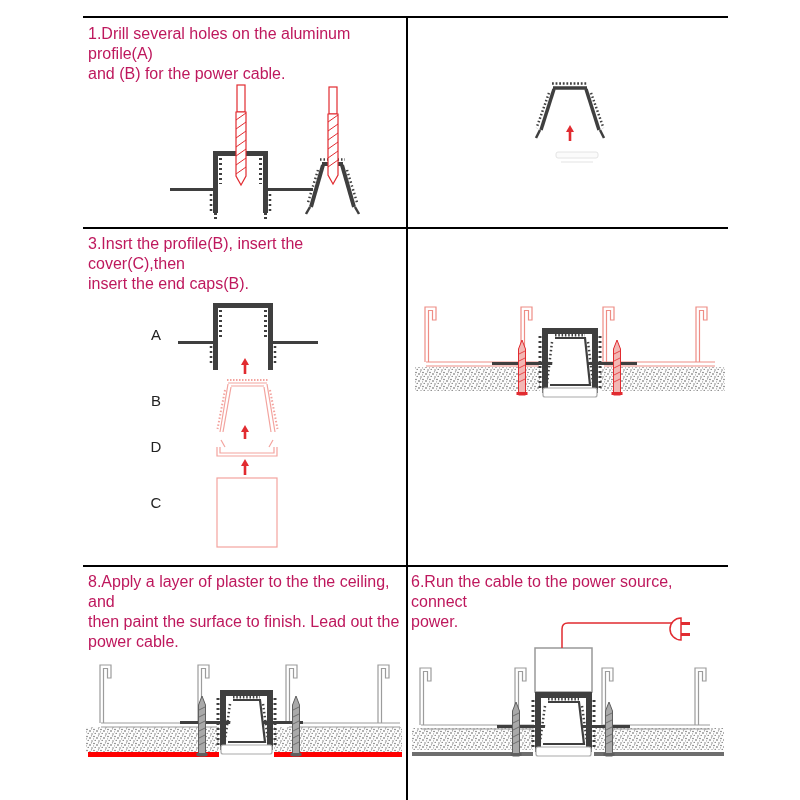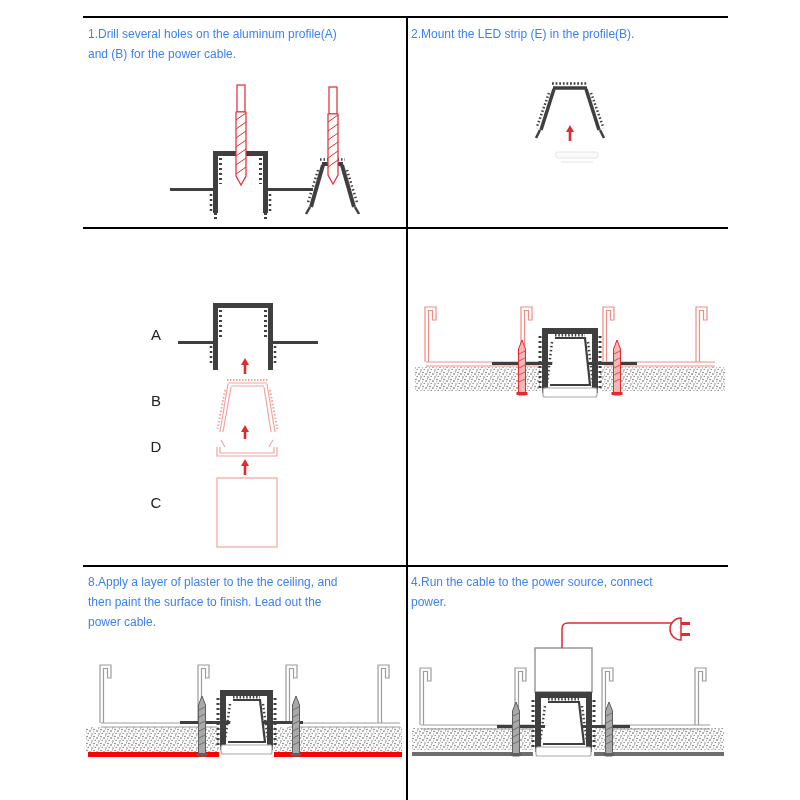--- a/index.html
+++ b/index.html
@@ -1,40 +1,41 @@
 <!DOCTYPE html>
 <html><head>
 <meta charset="utf-8">
 <style>
   html,body{margin:0;padding:0;}
   body{width:800px;height:800px;background:#fff;font-family:"Liberation Sans",sans-serif;position:relative;overflow:hidden;}
   .sheet{position:absolute;inset:0;}
   .gridline{position:absolute;background:#000;}
-  .cell-text{position:absolute;font-size:12px;line-height:20px;color:#3b82f6;white-space:pre-line;width:316px;}
+  .cell-text{position:absolute;font-size:16px;line-height:20px;color:#be185d;white-space:pre-line;width:316px;}
   .part-label{position:absolute;font-size:15px;color:#222;width:20px;text-align:center;}
   .driver-label{position:absolute;left:535px;top:648px;width:57px;height:44px;display:flex;align-items:center;justify-content:center;font-size:18px;color:#000;}
   svg.draw{position:absolute;}
 </style>
 </head>
 <body>
 
 <div class="sheet">
 
   <div class="gridline" style="left:83px;top:16px;width:645px;height:2px;"></div>
   <div class="gridline" style="left:83px;top:227px;width:645px;height:2px;"></div>
   <div class="gridline" style="left:83px;top:565px;width:645px;height:2px;"></div>
   <div class="gridline" style="left:406px;top:16px;width:2px;height:784px;"></div>
 
   <div class="cell-text" style="left:88px;top:24px;">1.Drill several holes on the aluminum profile(A)
 and (B) for the power cable.</div>
-  <div class="cell-text" style="left:411px;top:24px;">2.Mount the LED strip (E) in the profile(B).</div>
+  <div class="cell-text" style="left:88px;top:234px;">3.Insrt the profile(B), insert the cover(C),then
+insert the end caps(B).</div>
   <div class="cell-text" style="left:88px;top:572px;">8.Apply a layer of plaster to the the ceiling, and
 then paint the surface to finish. Lead out the
 power cable.</div>
-  <div class="cell-text" style="left:411px;top:572px;">4.Run the cable to the power source, connect
+  <div class="cell-text" style="left:411px;top:572px;">6.Run the cable to the power source, connect
 power.</div>
 
   <span class="part-label" style="left:146px;top:326px;">A</span>
   <span class="part-label" style="left:146px;top:392px;">B</span>
   <span class="part-label" style="left:146px;top:438px;">D</span>
   <span class="part-label" style="left:146px;top:494px;">C</span>
 
   <span class="driver-label">Driver</span>
 
   <svg class="draw" id="d1" style="left:170px;top:78px;" width="215" height="145" viewBox="0 0 215 145">

